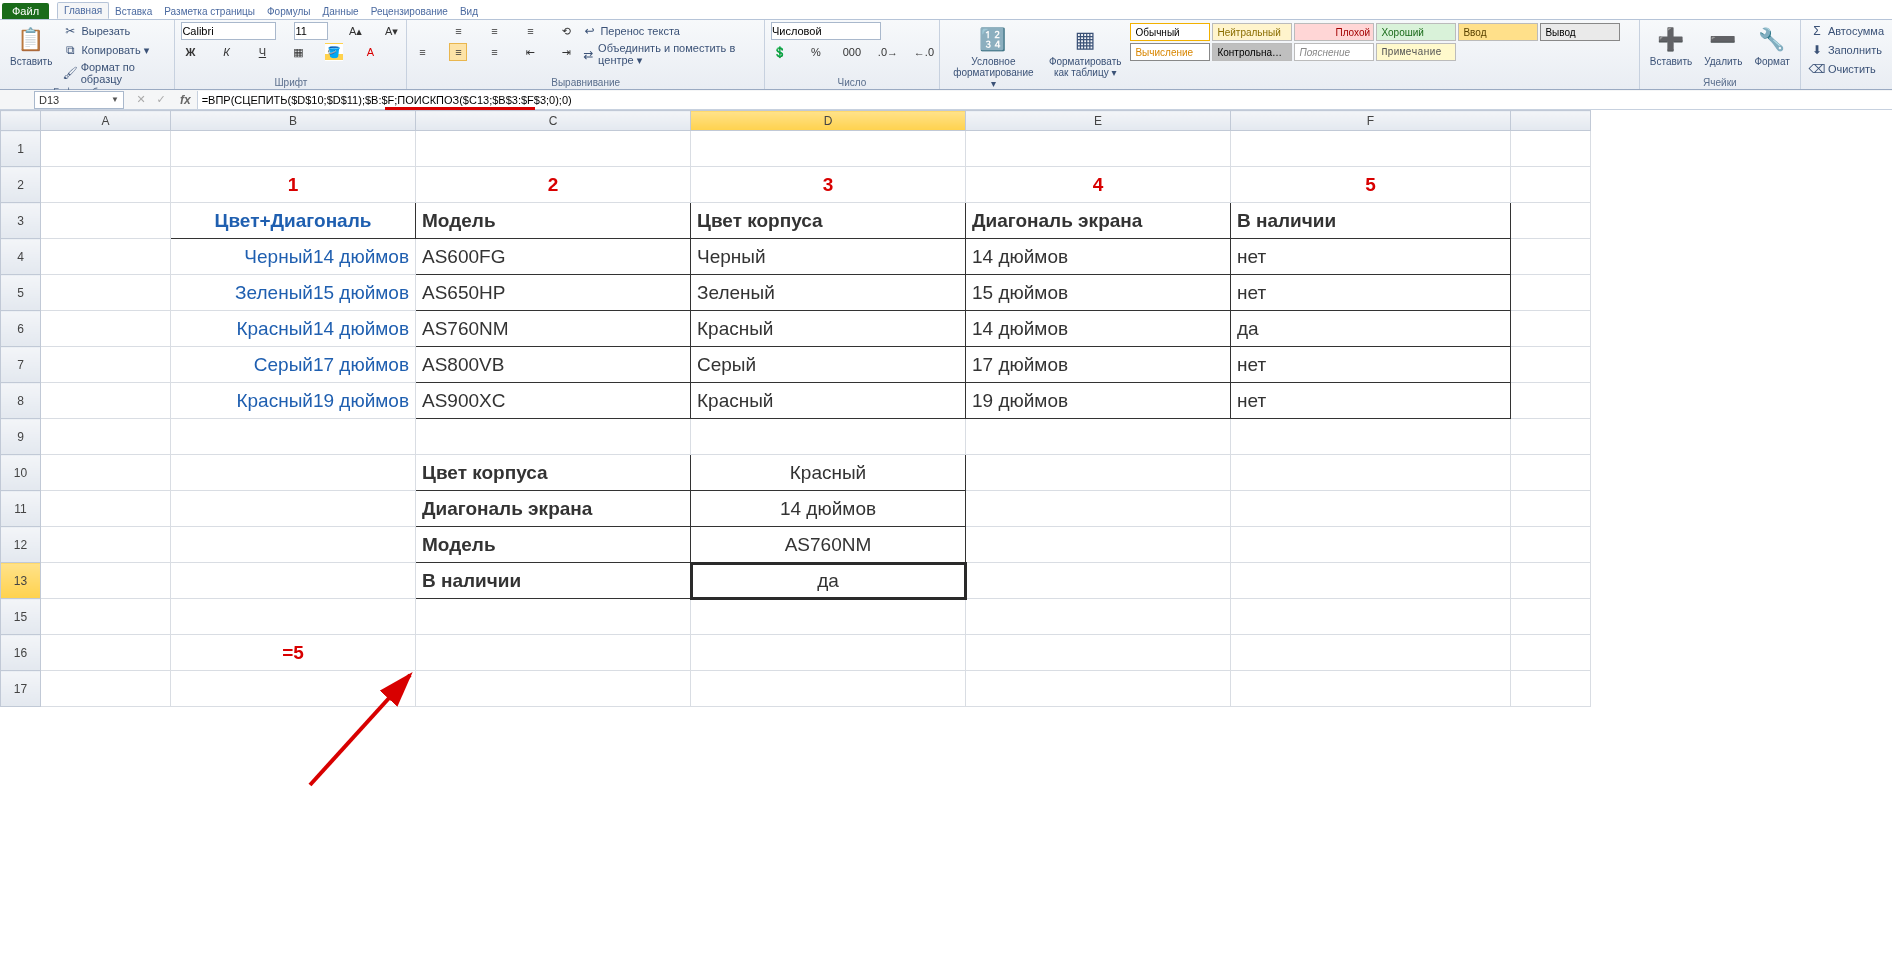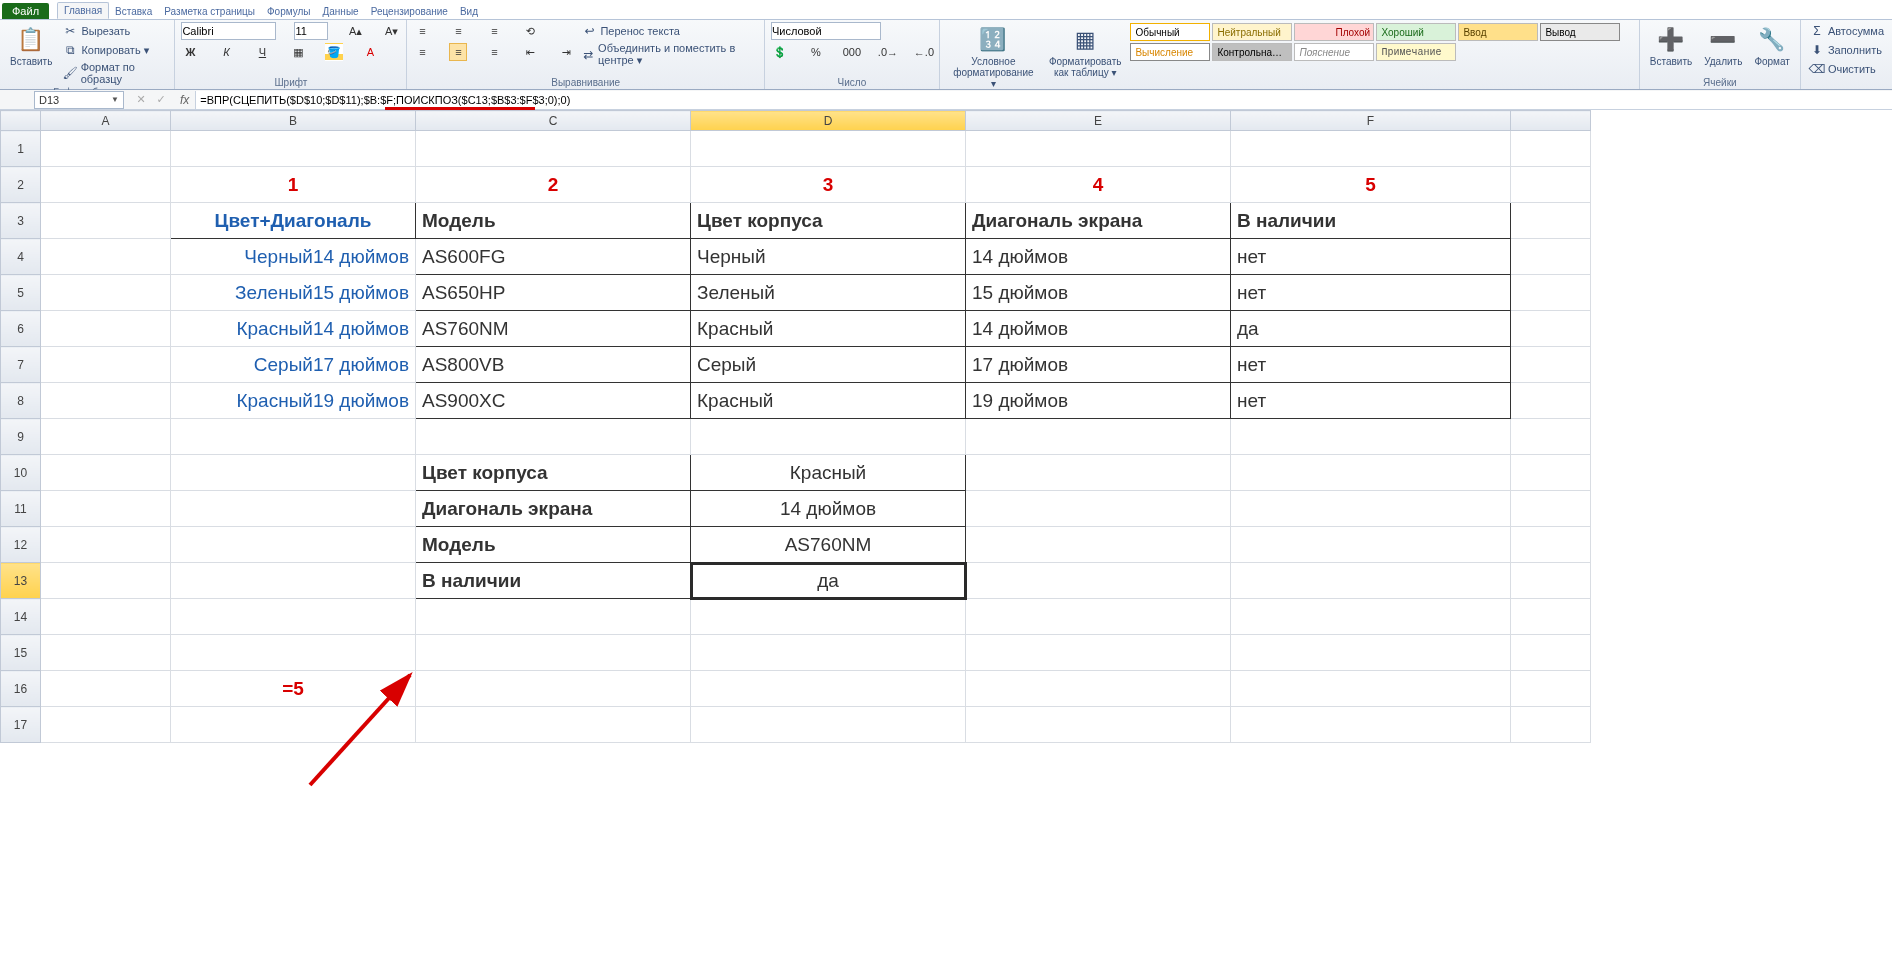--- a/index.html
+++ b/index.html
@@ -15,28 +15,28 @@
   .group-body { display:flex; gap:4px; align-items:flex-start; flex:1;}
   .group-title { text-align:center; font-size:10px; color:#5a6e8c; padding:1px 0;}
   .btn-col { display:flex; flex-direction:column; gap:1px; font-size:11px; color:#3b5277;}
   .btn-row { display:flex; align-items:center; gap:3px; padding:1px 2px; cursor:pointer;}
   .ico { width:16px; height:16px; display:inline-flex; align-items:center; justify-content:center; font-size:12px;}
   .big-ico { width:32px; height:32px; display:flex; align-items:center; justify-content:center; font-size:22px; border:1px solid transparent; border-radius:2px;}
   .big-btn { display:flex; flex-direction:column; align-items:center; font-size:10px; color:#3b5277; padding:2px 4px; cursor:pointer; text-align:center; line-height:1.1;}
   .font-select, .size-select { border:1px solid #a9b8cc; background:#fff; font-size:11px; height:18px;}
   .font-select{width:95px;} .size-select{width:34px;}
   .mini-btn { width:18px; height:18px; border:1px solid transparent; display:inline-flex; align-items:center; justify-content:center; cursor:pointer; font-size:11px;}
-  .mini-row{display:flex; gap:18px;}
+  .mini-row{display:flex; gap:18px;justify-content:flex-end;}
   .style-cell { width:80px; height:18px; border:1px solid #bbb; font-size:10px; display:flex; align-items:center; padding:0 4px; margin:1px; cursor:pointer;}
   .styles-grid{ display:flex; flex-wrap:wrap; width:510px;}
   
   .fx-strip{ display:flex; align-items:center; height:20px; border-bottom:1px solid #c7d1df; background:#f5f6f7;}
   .name-box{ width:90px; border:1px solid #a9b8cc; height:18px; margin:0 4px 0 34px; background:#fff; font-size:11px; display:flex; align-items:center; padding:0 4px; justify-content:space-between;}
   .fx-btns{ display:flex; gap:2px; padding:0 4px;}
-  .fx-label{ font-style:italic; font-weight:normal; color:#666; padding:0 6px;}
+  .fx-label{ font-style:italic; font-weight:bold; color:#666; padding:0 6px;}
   .formula-input{ flex:1; border:none; background:#fff; height:18px; font-size:11px; padding:0 4px; border-left:1px solid #c7d1df;}
   
   .sheet{ position:relative; overflow:auto; height:calc(100vh - 112px); }
   table.grid{ border-collapse:collapse; table-layout:fixed;}
   .col-a{width:130px;} .col-b{width:245px;} .col-c{width:275px;} .col-d{width:275px;} .col-e{width:265px;} .col-f{width:280px;} .col-g{width:80px;}
   th.colh, th.rowh, .corner{ background:linear-gradient(#f3f5f8,#e3e8ef); border:1px solid #c1c9d6; font-weight:normal; font-size:12px; color:#444; text-align:center; position:sticky;}
   th.colh{ height:20px; top:0;}
   th.rowh{ width:40px; left:0;}
   .corner{ width:40px; height:20px; top:0; left:0; z-index:3;}
   th.colh.sel{ background:linear-gradient(#ffe28a,#ffd24d);}
@@ -391,30 +391,20 @@
           <th class="rowh sel">13</th>
           <td class="cell "></td>
           <td class="cell "></td>
           <td class="cell tbl-border bold">В наличии</td>
           <td class="cell tbl-border center selected-cell">да</td>
           <td class="cell "></td>
           <td class="cell "></td>
           <td class="cell "></td>
         </tr>
         <tr>
-          <th class="rowh">14</th>
-          <td class="cell "></td>
-          <td class="cell "></td>
-          <td class="cell "></td>
-          <td class="cell "></td>
-          <td class="cell "></td>
-          <td class="cell "></td>
-          <td class="cell "></td>
-        </tr>
-        <tr>
           <th class="rowh">15</th>
           <td class="cell "></td>
           <td class="cell "></td>
           <td class="cell "></td>
           <td class="cell "></td>
           <td class="cell "></td>
           <td class="cell "></td>
           <td class="cell "></td>
         </tr>
         <tr>

